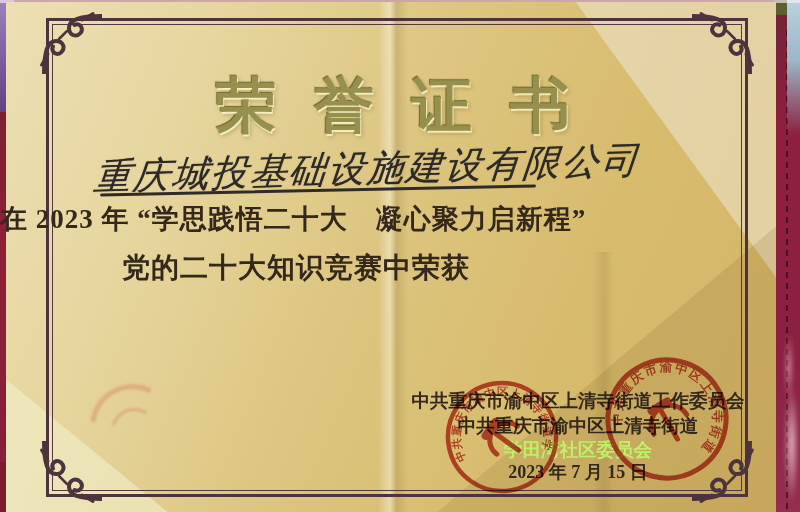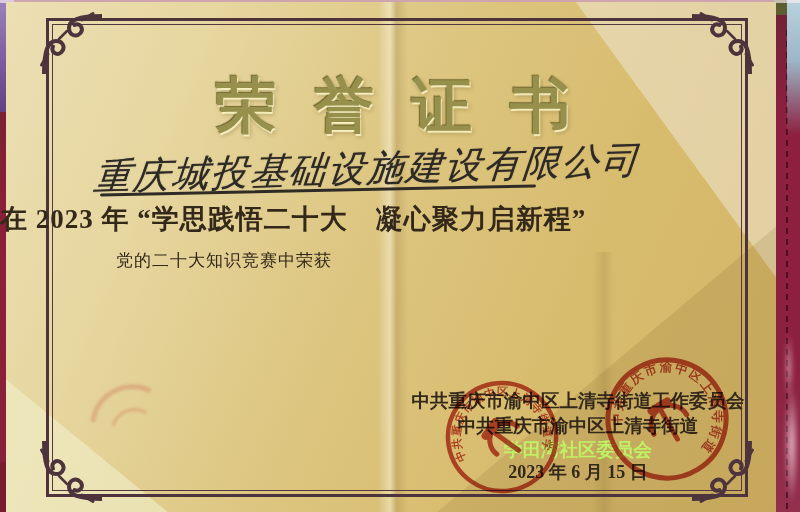--- a/index.html
+++ b/index.html
@@ -52,21 +52,21 @@
   .title{left:0;right:14px;top:66px;text-align:center;font-size:60px;font-weight:bold;
     letter-spacing:38px;padding-left:38px;color:#97904d;
     text-shadow:1px 2px 1px rgba(255,250,205,.85),-1px -1px 1px rgba(92,86,30,.85),2px 3px 4px rgba(120,100,40,.4);}
   .handwritten{left:94px;top:144px;font-size:37px;font-style:italic;color:#2d2a26;
     letter-spacing:2px;transform:rotate(-1.8deg) skewX(-7deg);white-space:nowrap;
     text-shadow:0 0 1px rgba(45,42,38,.6);}
   .hand-underline{left:100px;top:189px;width:436px;height:2.5px;background:#2f2c27;
     transform:rotate(-1.2deg);border-radius:2px;}
   .body-line1{left:0;right:28px;top:201px;text-align:left;font-size:27px;font-weight:bold;
     color:#33281a;letter-spacing:1px;white-space:nowrap;}
-  .body-line2{left:116px;top:249px;font-size:17px;font-weight:normal;color:#33281a;
+  .body-line2{left:122px;top:249px;font-size:28px;font-weight:bold;color:#33281a;
     letter-spacing:1px;white-space:nowrap;}
   .award{left:20px;right:0;top:296px;text-align:center;font-size:48px;font-weight:bold;
     color:#2c2214;letter-spacing:14px;padding-left:14px;}
   .issuer1{left:356px;top:388px;width:444px;text-align:center;font-size:18.5px;font-weight:bold;color:#33281a;white-space:nowrap;}
   .issuer2{left:356px;top:413px;width:444px;text-align:center;font-size:18.5px;font-weight:bold;color:#33281a;white-space:nowrap;}
   .issuer3{left:356px;top:437px;width:444px;text-align:center;font-size:18.5px;font-weight:bold;color:#bef264;white-space:nowrap;}
   .date-line{left:356px;top:460px;width:444px;text-align:center;font-size:18px;font-weight:bold;color:#33281a;white-space:nowrap;}
 
   
   .seal{mix-blend-mode:multiply;opacity:.88;}
@@ -126,21 +126,21 @@
     </svg>
 
   <div class="title">荣誉证书</div>
   <div class="handwritten">重庆城投基础设施建设有限公司</div>
   <div class="hand-underline"></div>
   <div class="body-line1">在 2023 年 “学思践悟二十大　凝心聚力启新程”</div>
   <div class="body-line2">党的二十大知识竞赛中荣获</div>
   <div class="issuer1">中共重庆市渝中区上清寺街道工作委员会</div>
   <div class="issuer2">中共重庆市渝中区上清寺街道</div>
   <div class="issuer3">学田湾社区委员会</div>
-  <div class="date-line">2023 年 6 月 15 日</div>
+  <div class="date-line">2023 年 7 月 15 日</div>
 
   <svg class="seal-ghost" width="90" height="80" viewBox="0 0 90 80">
     <path d="M10 60 A40 40 0 0 1 50 8" fill="none" stroke="#c0392b" stroke-width="5"></path>
     <path d="M30 55 A22 22 0 0 1 55 30" fill="none" stroke="#c0392b" stroke-width="3"></path>
   </svg>
 
   <svg class="seal seal-left" width="120" height="120" viewBox="0 0 120 120">
     <circle cx="60" cy="60" r="54" fill="none" stroke="#bf4031" stroke-width="4.5"></circle>
     <path id="sealPathL" d="M 21,76 A 42,42 0 1 1 99,76" fill="none"></path>
     <text font-size="11" font-weight="bold" fill="#bf4031" letter-spacing="1">

